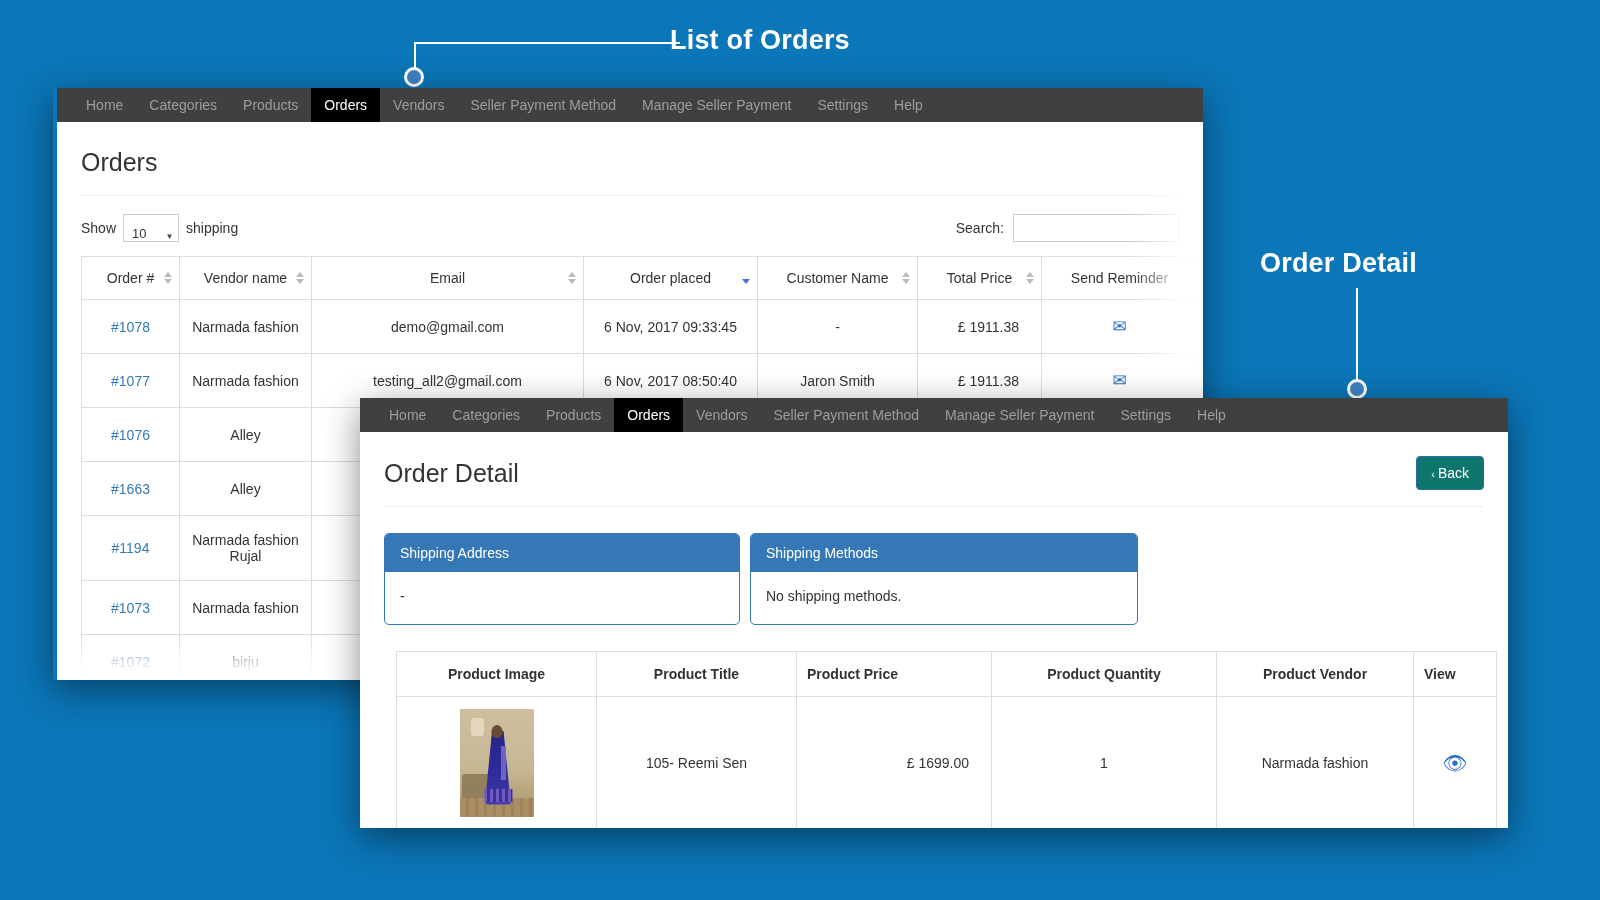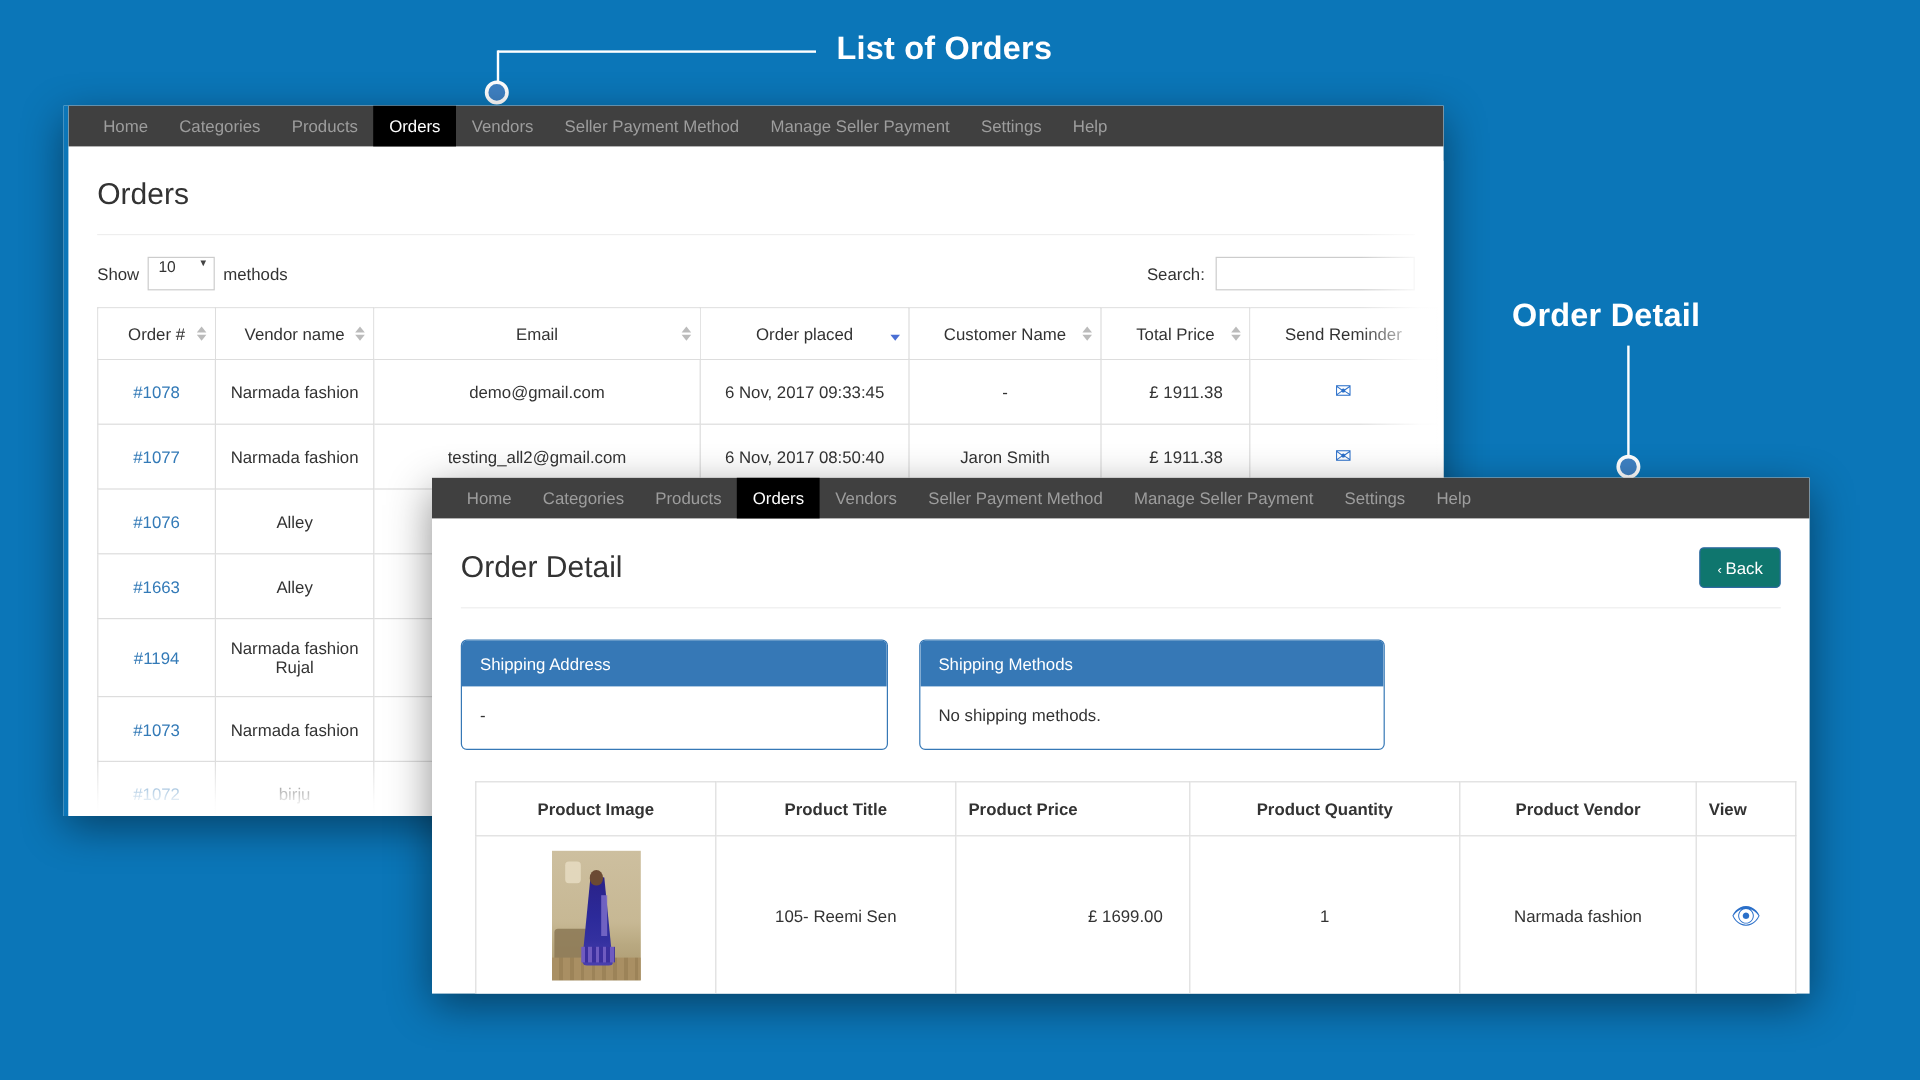--- a/index.html
+++ b/index.html
@@ -75,21 +75,21 @@
   }
   .table-controls {
     display: flex; align-items: center; justify-content: space-between;
     padding: 18px 0 14px 0;
     font-size: 14px; color: #333;
   }
   .show-entries { display: flex; align-items: center; gap: 7px; }
   .select-box {
     border: 1px solid #ccc; background: #fff;
     height: 28px; width: 56px;
-    display: flex; align-items: flex-start; justify-content: space-between;
+    display: flex; align-items: flex-end; justify-content: space-between;
     padding: 0 5px 0 8px;
     font-size: 13px; color: #333;
     cursor: pointer;
     gap: 19px;
   }
   .caret { font-size: 8px; color: #444; }
   .search-wrap { display: flex; align-items: center; gap: 9px; }
   .search-input {
     width: 166px; height: 28px;
     border: 1px solid #ccc; background: #fff;
@@ -155,21 +155,21 @@
   .detail-head h1 { font-size: 25px; color: #333; font-weight: normal; }
   .btn-back {
     background: #0f766e; color: #fff;
     border: 1px solid #2f6aa2; border-radius: 4px;
     font-size: 14px; padding: 8px 14px;
     cursor: pointer;
     font-family: "Liberation Sans", sans-serif;
   }
   .btn-back .chev { font-size: 11px; margin-right: 3px; }
 
-  .panels { display: flex; gap: 26px; padding-top: 26px; }
+  .panels { display: flex; gap: 10px; padding-top: 26px; }
   .panel {
     border: 1px solid #3678b6;
     border-radius: 5px;
     overflow: hidden;
     background: #fff;
   }
   .panel.addr { width: 356px; }
   .panel.ship { width: 388px; }
   .panel-head {
     background: #3678b6; color: #ffffff;
@@ -241,21 +241,21 @@
   .thumb .scarf {
     position: absolute; left: 56%; top: 34%;
     width: 5px; height: 34px;
     background: #7b6cc9; opacity: .85;
   }
 </style>
 </head>
 <body style="background: rgb(11, 118, 184);">
 
 <div>
-  <div class="callout-label" style="left:697px; top:25px;">List of Orders</div>
+  <div class="callout-label" style="left:670px; top:25px;">List of Orders</div>
   <div class="callout-line" style="left:415px; top:42px; width:265px; height:2px;"></div>
   <div class="callout-line" style="left:414px; top:42px; width:2px; height:36px;"></div>
   <div class="callout-dot" style="left:404px; top:67px;"></div>
 </div>
 
 <div>
   <div class="callout-label" style="left:1260px; top:248px;">Order Detail</div>
   <div class="callout-line" style="left:1356px; top:288px; width:2px; height:100px;"></div>
   <div class="callout-dot" style="left:1347px; top:379px;"></div>
 </div>
@@ -277,21 +277,21 @@
   <div class="page-pad">
     <h1 class="page-title">Orders</h1>
 
     <div class="table-controls">
       <div class="show-entries">
         <span>Show</span>
         <div class="select-box">
           <span>10</span>
           <span class="caret">▼</span>
         </div>
-        <span>methods</span>
+        <span>shipping</span>
       </div>
       <div class="search-wrap">
         <span>Search:</span>
         <input class="search-input" type="text" placeholder="" style="">
       </div>
     </div>
 
     <table class="dt">
       <colgroup>
         <col style="width:98px">

